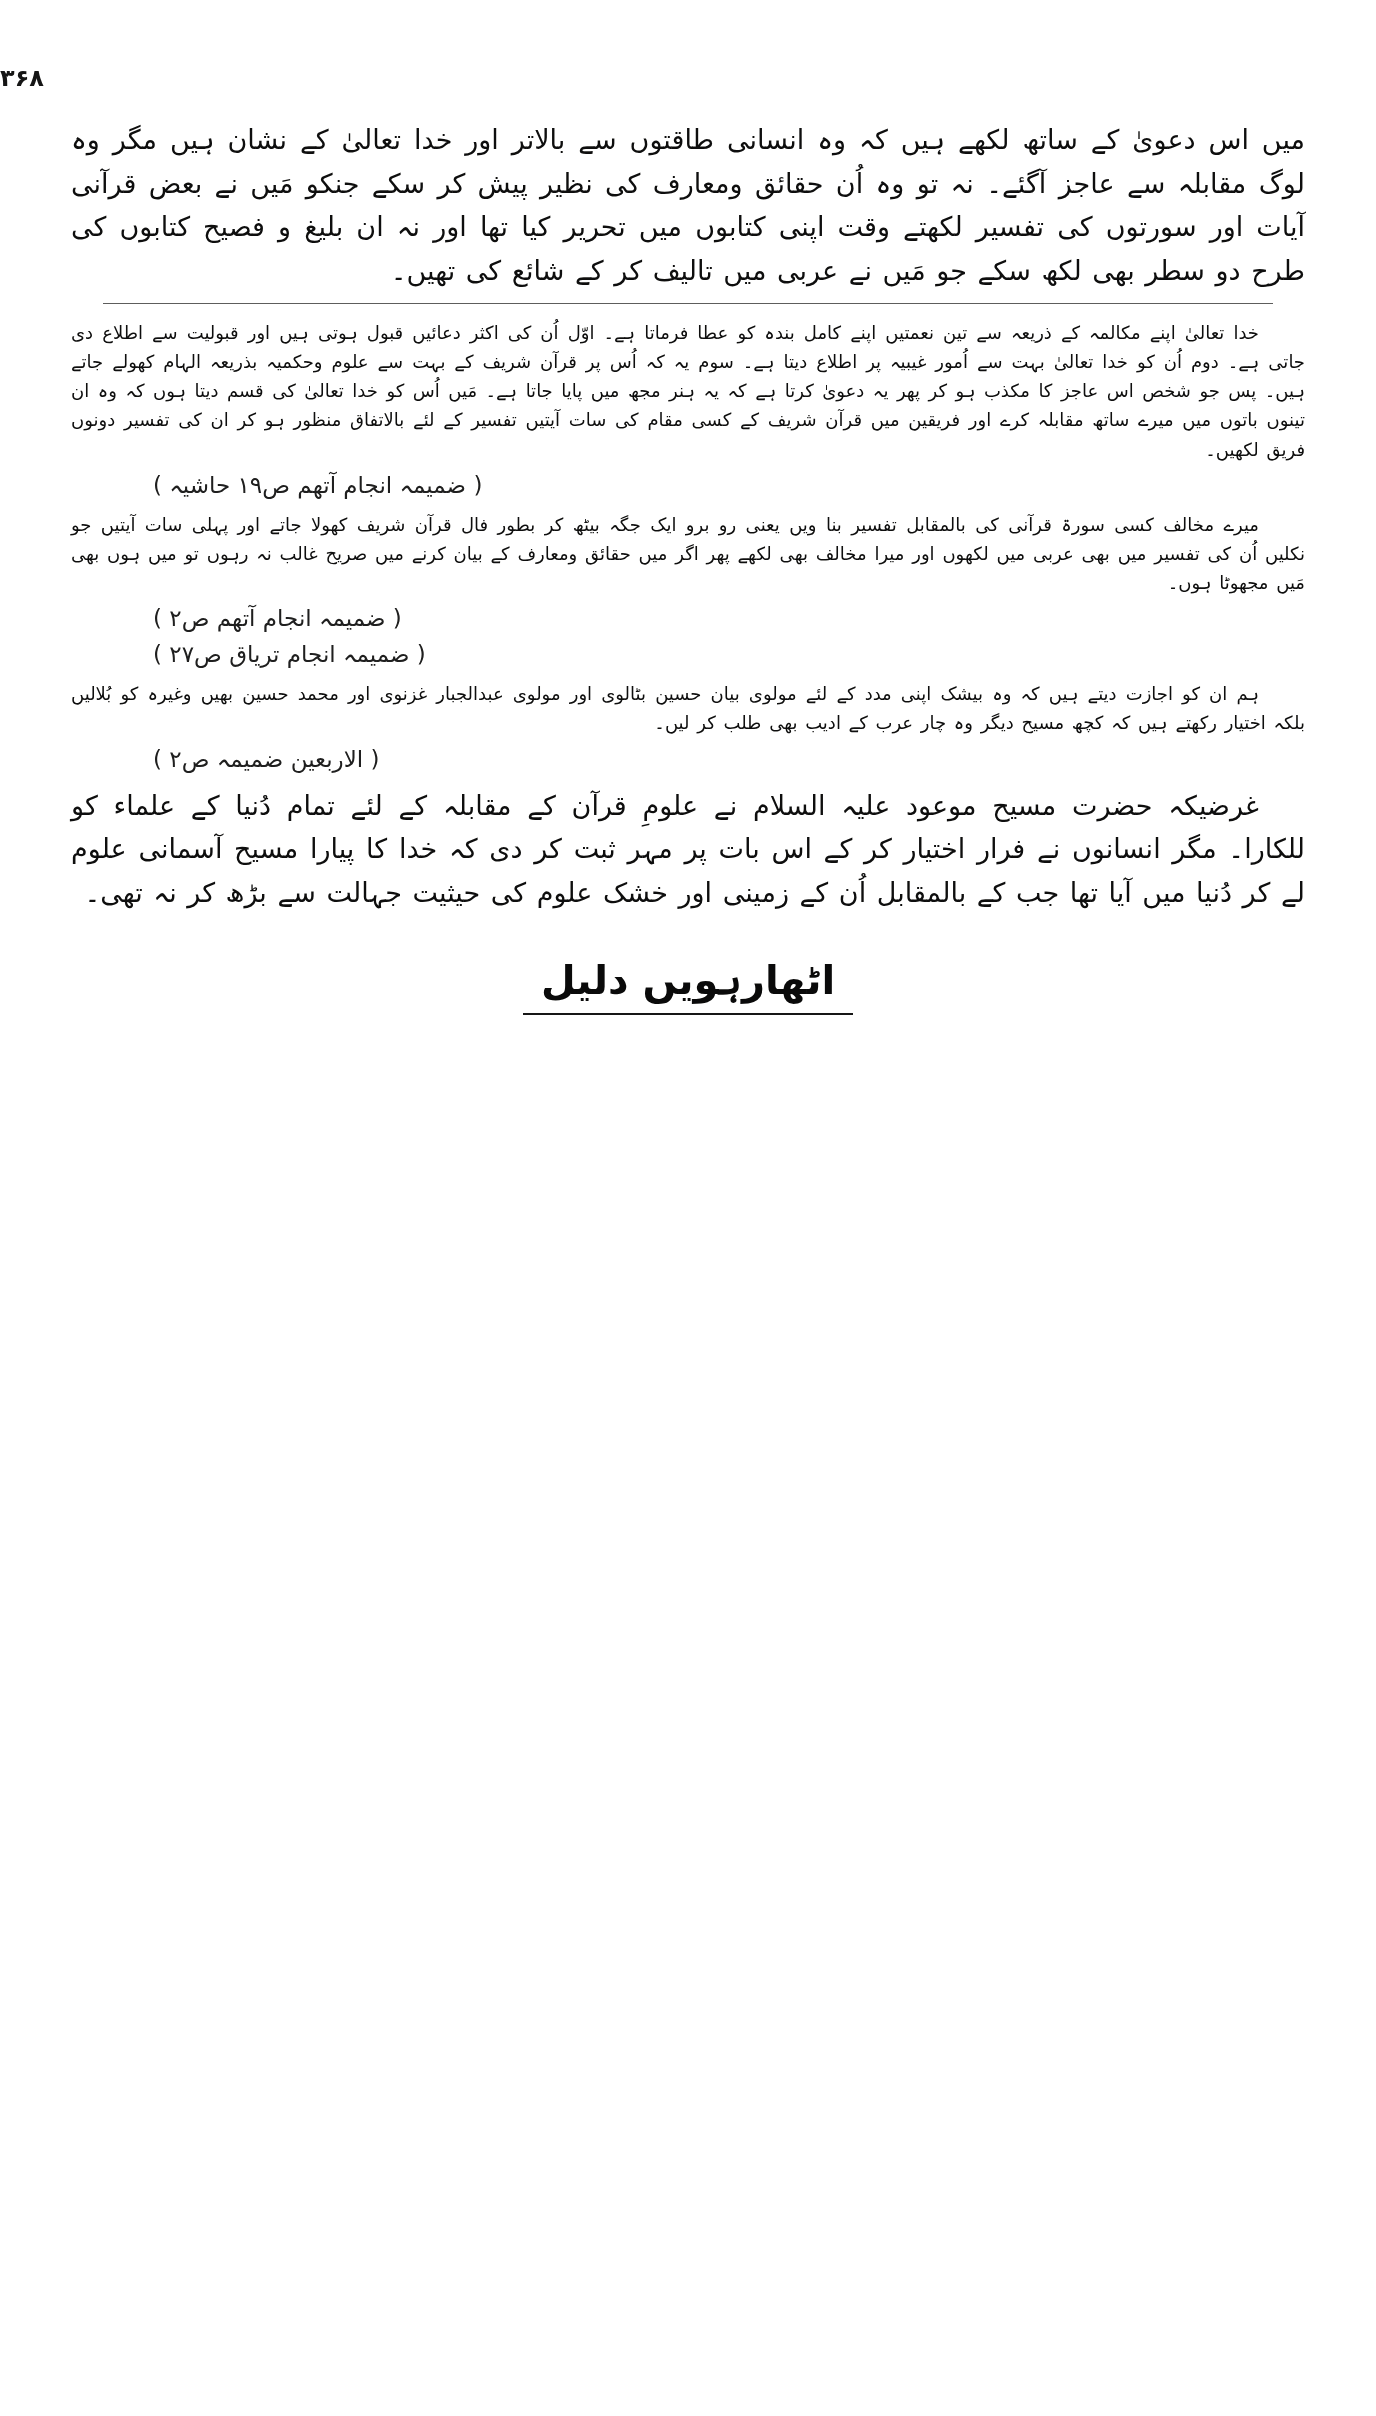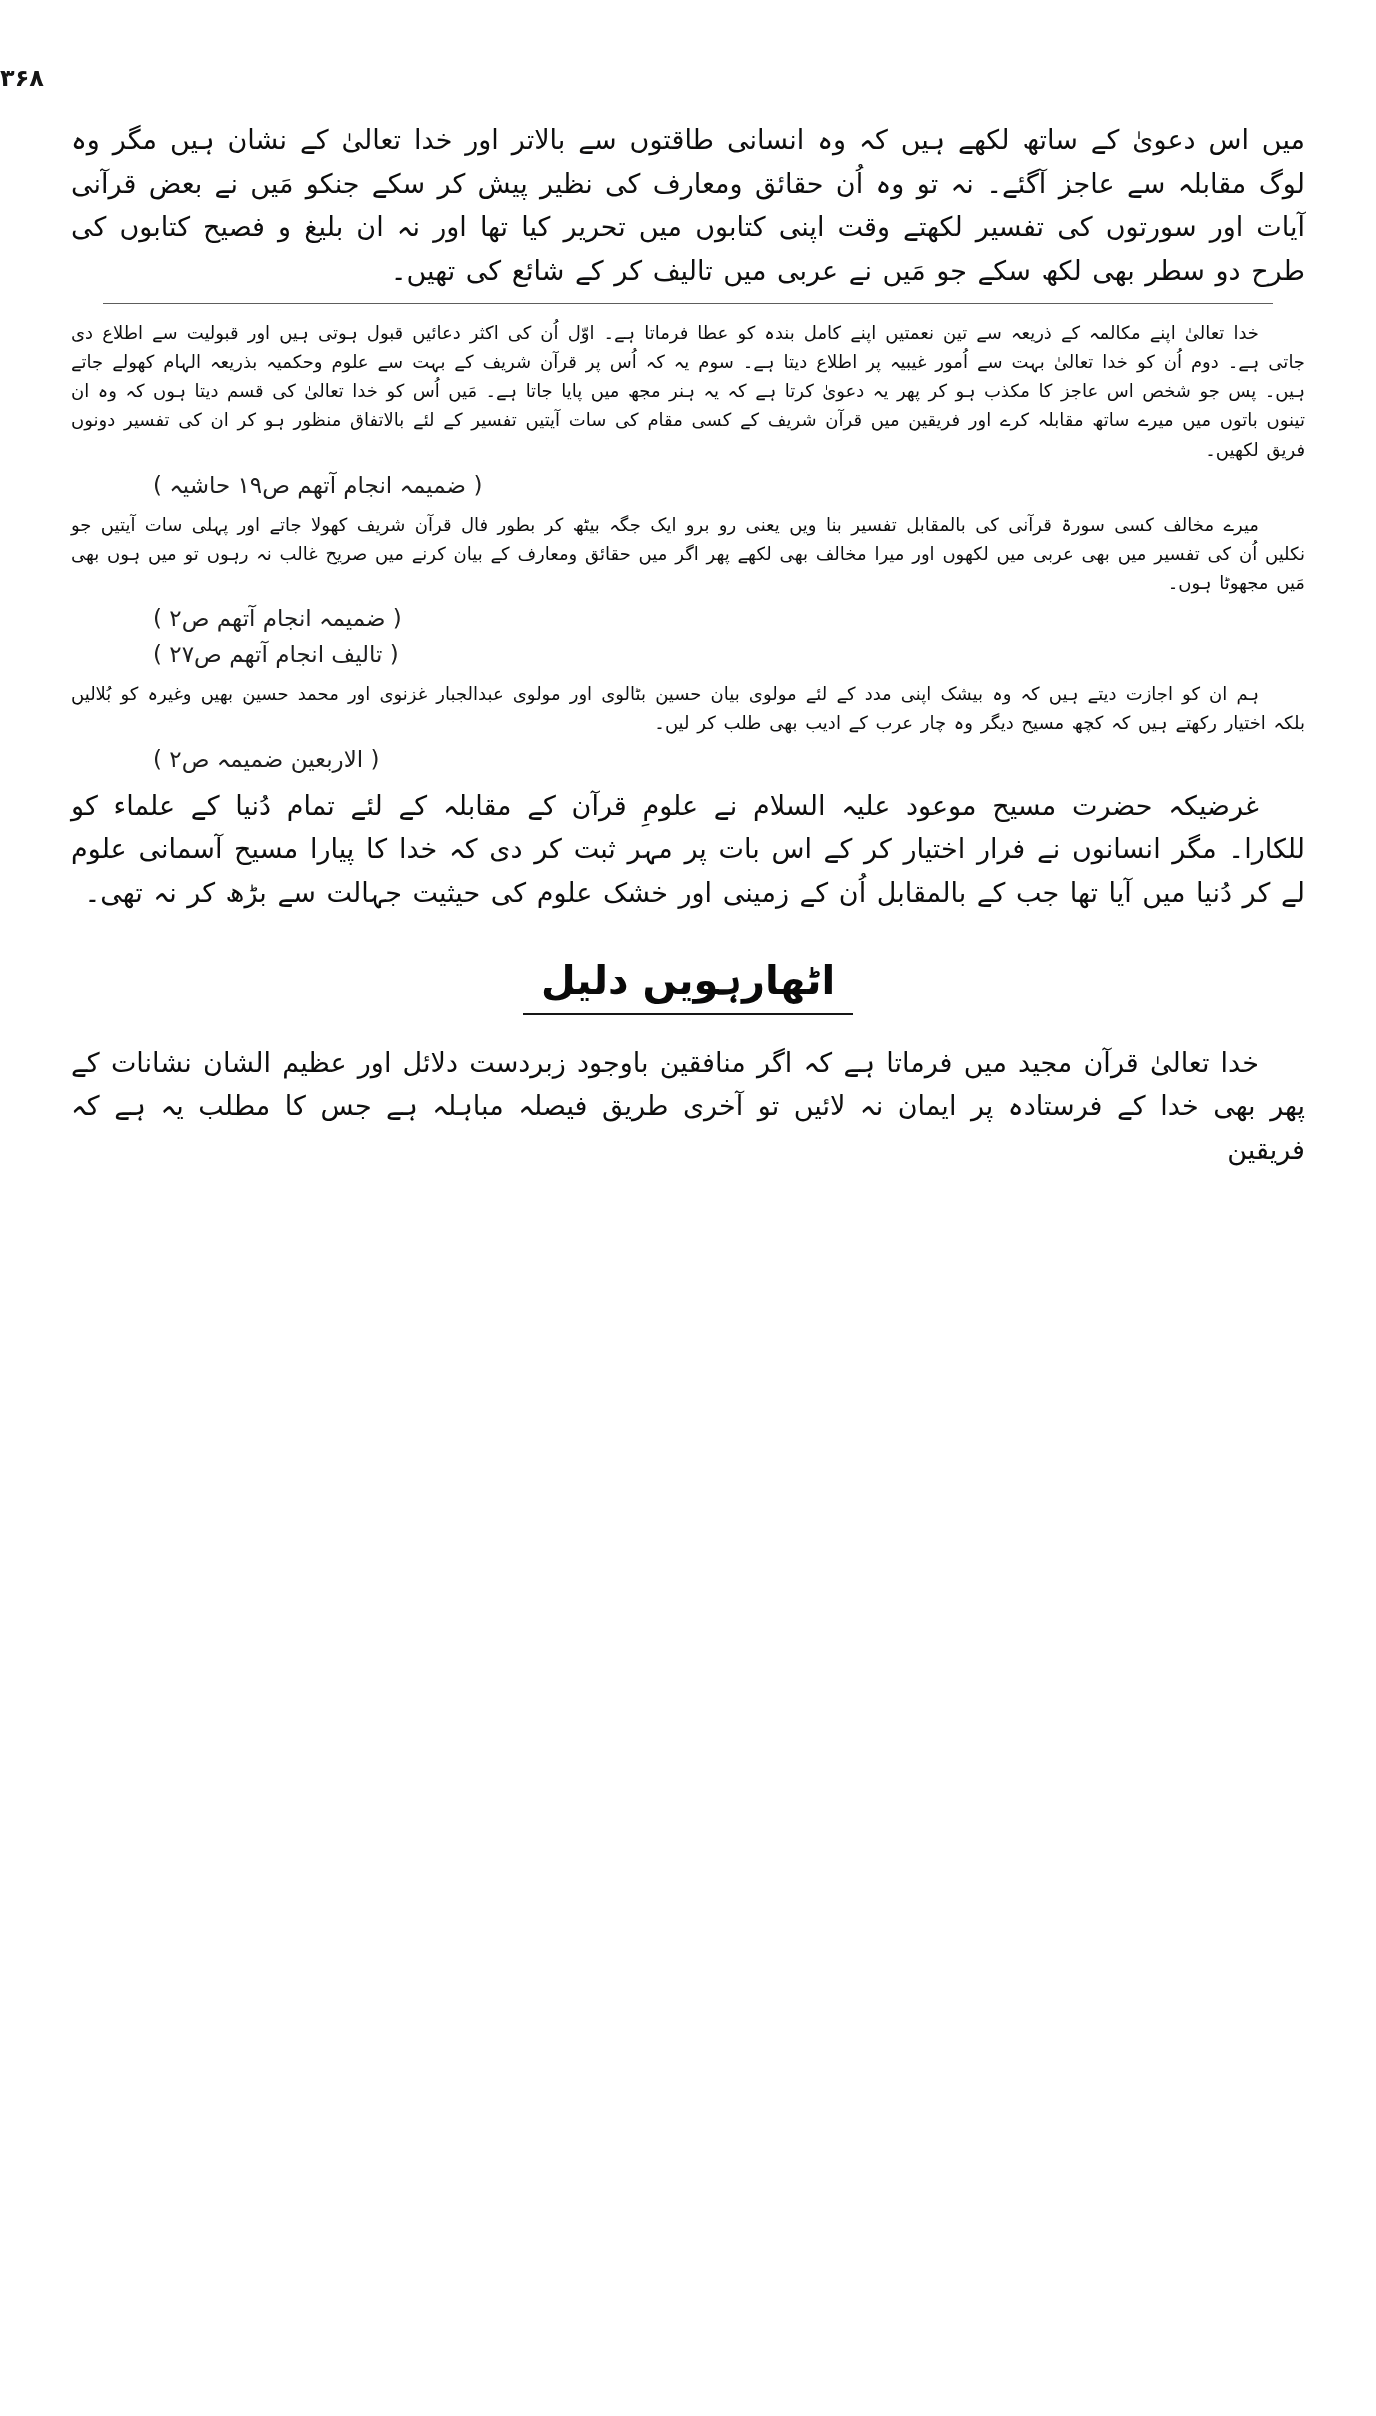--- a/index.html
+++ b/index.html
@@ -109,29 +109,26 @@
     <p class="para">میں اس دعویٰ کے ساتھ لکھے ہیں کہ وہ انسانی طاقتوں سے بالاتر اور خدا تعالیٰ کے نشان ہیں مگر وہ لوگ مقابلہ سے عاجز آگئے۔ نہ تو وہ اُن حقائق ومعارف کی نظیر پیش کر سکے جنکو مَیں نے بعض قرآنی آیات اور سورتوں کی تفسیر لکھتے وقت اپنی کتابوں میں تحریر کیا تھا اور نہ ان بلیغ و فصیح کتابوں کی طرح دو سطر بھی لکھ سکے جو مَیں نے عربی میں تالیف کر کے شائع کی تھیں۔</p>
 
     <div class="rule"></div>
 
     <p class="para quote lead">خدا تعالیٰ اپنے مکالمہ کے ذریعہ سے تین نعمتیں اپنے کامل بندہ کو عطا فرماتا ہے۔ اوّل اُن کی اکثر دعائیں قبول ہوتی ہیں اور قبولیت سے اطلاع دی جاتی ہے۔ دوم اُن کو خدا تعالیٰ بہت سے اُمور غیبیہ پر اطلاع دیتا ہے۔ سوم یہ کہ اُس پر قرآن شریف کے بہت سے علوم وحکمیہ بذریعہ الہام کھولے جاتے ہیں۔ پس جو شخص اس عاجز کا مکذب ہو کر پھر یہ دعویٰ کرتا ہے کہ یہ ہنر مجھ میں پایا جاتا ہے۔ مَیں اُس کو خدا تعالیٰ کی قسم دیتا ہوں کہ وہ ان تینوں باتوں میں میرے ساتھ مقابلہ کرے اور فریقین میں قرآن شریف کے کسی مقام کی سات آیتیں تفسیر کے لئے بالاتفاق منظور ہو کر ان کی تفسیر دونوں فریق لکھیں۔</p>
     <div class="ref">( ضمیمہ انجام آتھم ص۱۹ حاشیہ )</div>
 
     <p class="para quote lead">میرے مخالف کسی سورۃ قرآنی کی بالمقابل تفسیر بنا ویں یعنی رو برو ایک جگہ بیٹھ کر بطور فال قرآن شریف کھولا جاتے اور پہلی سات آیتیں جو نکلیں اُن کی تفسیر میں بھی عربی میں لکھوں اور میرا مخالف بھی لکھے پھر اگر میں حقائق ومعارف کے بیان کرنے میں صریح غالب نہ رہوں تو میں ہوں بھی مَیں مجھوٹا ہوں۔</p>
     <div class="ref">( ضمیمہ انجام آتھم ص۲ )</div>
 
-    <div class="ref">( تالیف انجام آتھم ص۲۷ )</div>
+    <div class="ref">( ضمیمہ انجام تریاق ص۲۷ )</div>
 
     <p class="para quote lead">ہم ان کو اجازت دیتے ہیں کہ وہ بیشک اپنی مدد کے لئے مولوی بیان حسین بٹالوی اور مولوی عبدالجبار غزنوی اور محمد حسین بھیں وغیرہ کو بُلالیں بلکہ اختیار رکھتے ہیں کہ کچھ مسیح دیگر وہ چار عرب کے ادیب بھی طلب کر لیں۔</p>
     <div class="ref">( الاربعین ضمیمہ ص۲ )</div>
 
     <p class="para lead">غرضیکہ حضرت مسیح موعود علیہ السلام نے علومِ قرآن کے مقابلہ کے لئے تمام دُنیا کے علماء کو للکارا۔ مگر انسانوں نے فرار اختیار کر کے اس بات پر مہر ثبت کر دی کہ خدا کا پیارا مسیح آسمانی علوم لے کر دُنیا میں آیا تھا جب کے بالمقابل اُن کے زمینی اور خشک علوم کی حیثیت جہالت سے بڑھ کر نہ تھی۔</p>
 
     <div class="heading-wrap">
       <span class="heading">اٹھارہویں دلیل</span>
     </div>
 
-    <div class="footer-block">
-      <p class="para lead">خدا تعالیٰ قرآن مجید میں فرماتا ہے کہ اگر منافقین باوجود زبردست دلائل اور عظیم الشان نشانات کے پھر بھی خدا کے فرستادہ پر ایمان نہ لائیں تو آخری طریق فیصلہ مباہلہ ہے جس کا مطلب یہ ہے کہ فریقین</p>
-    </div>
 
   </div>
 </div>
 
 </body></html>

